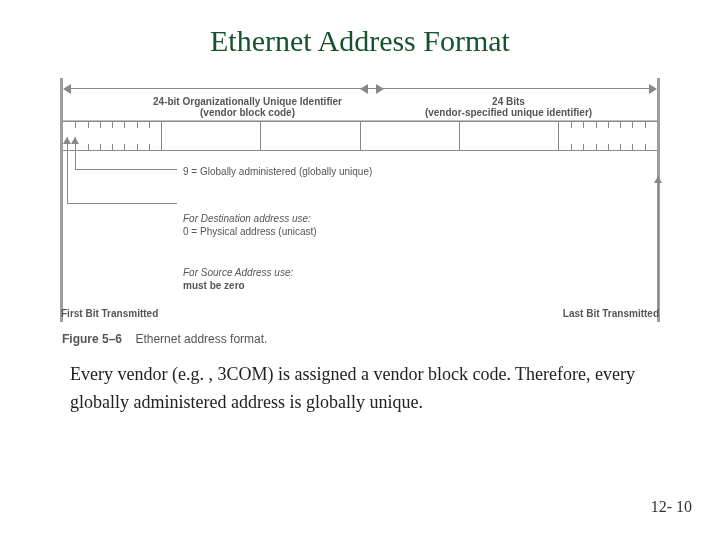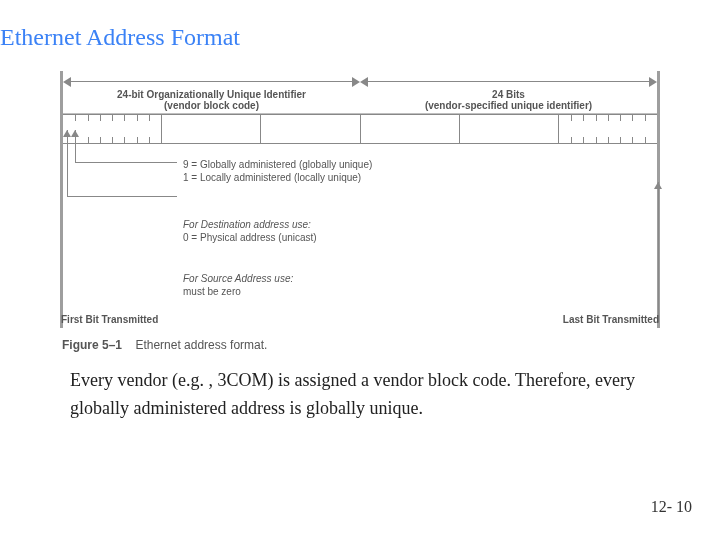--- a/index.html
+++ b/index.html
@@ -6,22 +6,23 @@
     margin: 0;
     padding: 0;
     width: 720px;
     height: 540px;
     background: #fff;
     font-family: "Times New Roman", Times, serif;
     position: relative;
     overflow: hidden;
   }
   .slide-title {
-    font-size: 24px;
-    color: #3b82f6;
+    font-size: 30px;
+    color: #14532d;
+    text-align: center;
     margin-top: 24px;
     margin-bottom: 10px;
   }
   .figure {
     position: relative;
     margin: 20px 60px 0 60px;
     border-left: 3px solid #9e9e9e;
     border-right: 3px solid #9e9e9e;
     font-family: Arial, Helvetica, sans-serif;
     color: #555;
@@ -29,21 +30,21 @@
   .toprow {
     position: relative;
     height: 42px;
     border-bottom: 1px solid #bfbfbf;
   }
   .arrow-span {
     position: absolute;
     top: 6px;
     height: 10px;
   }
-  .arrow-span.left { left: 0; width: 50%; }
+  .arrow-span.left { left: 0; width: 50%; padding-left: 24px; }
   .arrow-span.right { right: 0; width: 50%; }
   .arrow-span .line {
     position: absolute;
     top: 4px;
     left: 8px; right: 8px;
     border-top: 1px solid #888;
   }
   .arrow-span .head-l, .arrow-span .head-r {
     position: absolute;
     top: 0;
@@ -248,35 +249,34 @@
     <div class="pointer-ig" style="height:66px">
       <div class="arrowup"></div>
     </div>
     <div class="elbow" style="left:4px; top:52px; width:110px"></div>
     <div class="right-arrow" style="height:140px">
       <div class="arrowup"></div>
     </div>
 
     <div style="height:8px"></div>
     <div class="line">9 = Globally administered (globally unique)</div>
-    <div class="line">1 = Locally administered (locally unique)</div>
     <div style="height:6px"></div>
     <div class="line hdr">For Destination address use:</div>
     <div class="line">0 = Physical address (unicast)</div>
     <div class="line hdr">For Source Address use:</div>
-    <div class="line" style="font-weight:normal">must be zero</div>
+    <div class="line" style="font-weight:bold">must be zero</div>
   </div>
 
   <div class="bottom-labels">
     <span class="first">First Bit Transmitted</span>
     <span class="last">Last Bit Transmitted</span>
   </div>
 </div>
 
 <div class="caption">
-  <span class="fignum">Figure 5–1</span>
+  <span class="fignum">Figure 5–6</span>
   &nbsp;&nbsp;
   <span>Ethernet address format.</span>
 </div>
 
 <div class="body-text">Every vendor (e.g. , 3COM) is assigned a vendor block code. Therefore, every globally administered address is globally unique.</div>
 
 <div class="pagenum">12- 10</div>
 
 </body></html>

